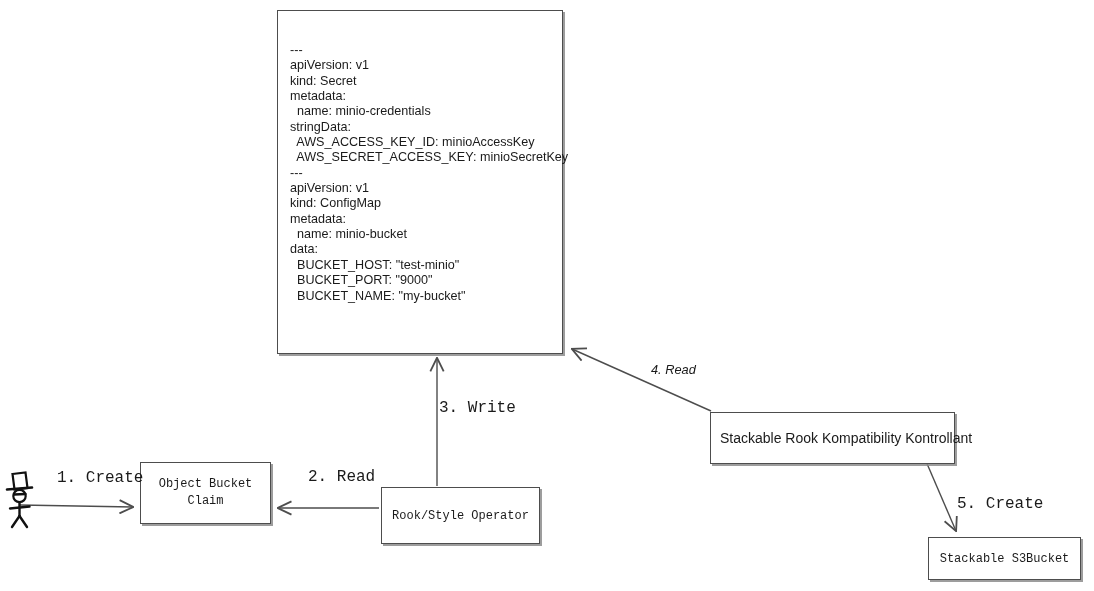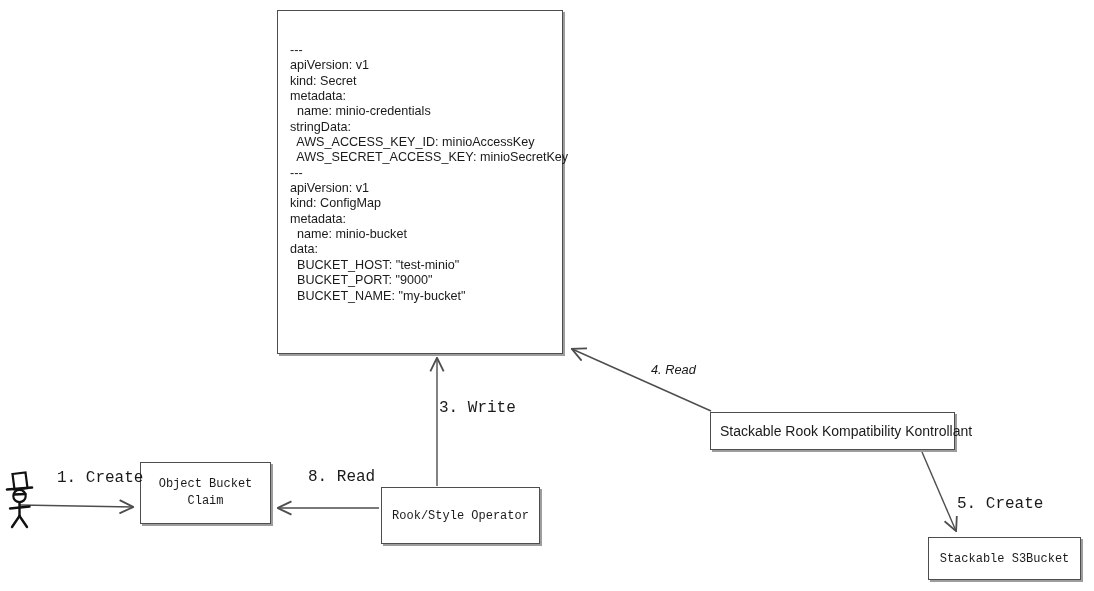--- a/index.html
+++ b/index.html
@@ -82,21 +82,21 @@
   #rook-ceph-operator {
     left: 381px;
     top: 487px;
     width: 159px;
     height: 57px;
   }
   #srkk-node {
     left: 710px;
     top: 412px;
     width: 245px;
-    height: 38px;
+    height: 52px;
   }
   #srkk-node .node-label { text-align: left; padding-left: 9px; }
   #s3bucket-node {
     left: 928px;
     top: 537px;
     width: 153px;
     height: 43px;
   }
   
   .edge-label {
@@ -201,16 +201,16 @@
 
 <div class="node sans" id="srkk-node">
   <div class="node-label">Stackable Rook Kompatibility Kontrollant</div>
 </div>
 
 <div class="node mono" id="s3bucket-node">
   <div class="node-label">Stackable S3Bucket</div>
 </div>
 
 <div class="edge-label mono-lbl" id="label-1-create">1. Create</div>
-<div class="edge-label mono-lbl" id="label-2-read">8. Read</div>
+<div class="edge-label mono-lbl" id="label-2-read">2. Read</div>
 <div class="edge-label mono-lbl" id="label-3-write">3. Write</div>
 <div class="edge-label sans-lbl" id="label-4-read">4. Read</div>
 <div class="edge-label mono-lbl" id="label-5-create">5. Create</div>
 
 </body></html>

